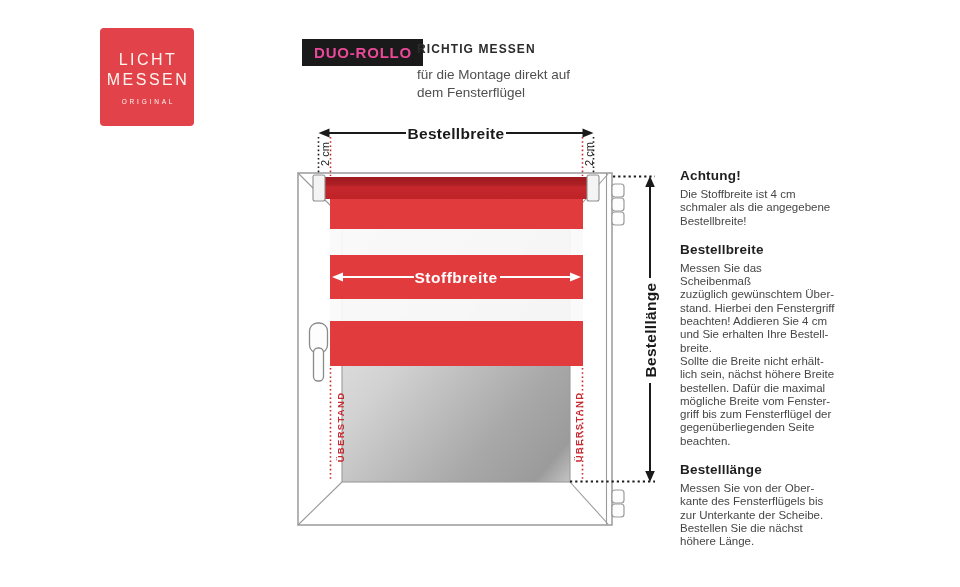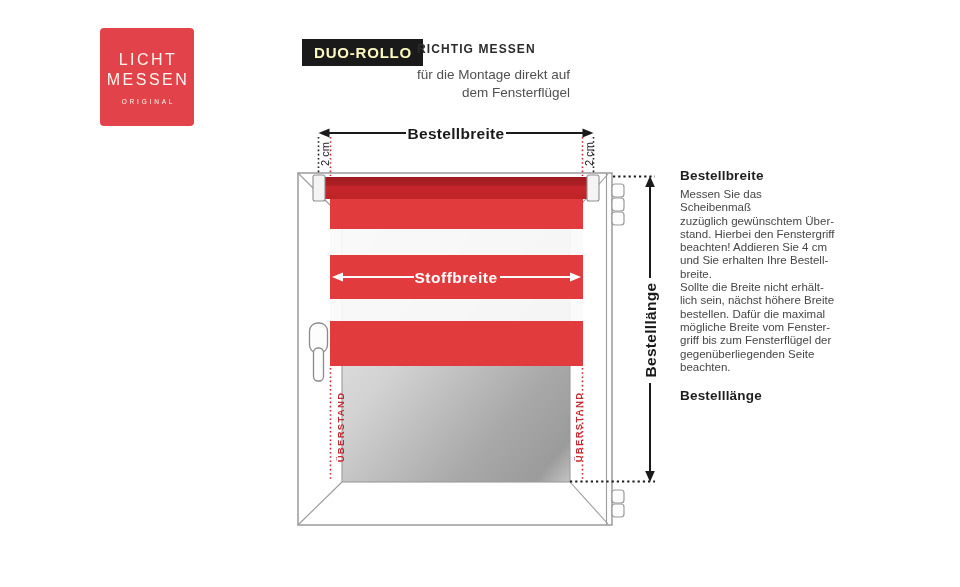--- a/index.html
+++ b/index.html
@@ -11,26 +11,26 @@
   body{width:960px;height:587px;background:#fff;position:relative;overflow:hidden;
        font-family:"Liberation Sans",sans-serif;}
   .canvas{position:absolute;inset:0;}
 
   .logo{position:absolute;left:100px;top:28px;width:94px;height:98px;background:var(--accent_red);
         border-radius:4px;display:flex;flex-direction:column;align-items:center;justify-content:center;
         color:#FDF6EE;}
   .logo-line{font-size:16px;font-weight:400;letter-spacing:2.5px;line-height:20px;padding-left:2px;}
   .logo-sub{font-size:6.5px;letter-spacing:2.8px;margin-top:8px;font-weight:400;padding-left:3px;}
 
-  .badge{position:absolute;left:302px;top:39px;background:var(--badge_black);color:#fef9c3;
+  .badge{position:absolute;left:302px;top:39px;background:var(--badge_black);color:#ec4899;
          font-size:15px;font-weight:700;letter-spacing:.8px;padding:5px 11px 5px 12px;}
   .title{position:absolute;left:417px;top:42px;margin:0;font-size:12px;font-weight:700;
          letter-spacing:1.1px;color:var(--text_dark);}
   .subtitle{position:absolute;left:417px;top:66px;margin:0;font-size:13.5px;line-height:18px;
-            color:#4F4F4F;white-space:pre-line;text-align:right;}
+            color:#4F4F4F;white-space:pre-line;}
 
   .diagram{position:absolute;left:280px;top:115px;}
 
   .instructions{position:absolute;left:680px;top:168px;width:155px;}
   .instructions section{margin-bottom:14px;}
   .instructions h3{margin:0 0 5px 0;font-size:13.5px;font-weight:700;color:#1E1E1E;letter-spacing:.2px;}
   .instructions p{margin:0;font-size:11.5px;line-height:13.3px;color:var(--text_body);white-space:pre-line;}
 
   
   .frame-line{fill:#fff;stroke:var(--line_gray);stroke-width:1.5;}
@@ -141,33 +141,44 @@
     <line class="dot-black-h" x1="570" y1="481.5" x2="655" y2="481.5"></line>
     <line class="meas-line" x1="650" y1="186" x2="650" y2="278"></line>
     <line class="meas-line" x1="650" y1="383" x2="650" y2="472"></line>
     <polygon class="meas-head" points="650,176 645.2,187 654.8,187"></polygon>
     <polygon class="meas-head" points="650,482 645.2,471 654.8,471"></polygon>
     <text class="meas-text" transform="rotate(-90 650 330)" x="650" y="330" text-anchor="middle" dominant-baseline="central">Bestelllänge</text>
   </svg>
 
   <aside class="instructions">
     <section>
+      <h3>Achtung!</h3>
+      <p>Die Stoffbreite ist 4 cm
+schmaler als die angegebene
+Bestellbreite!</p>
+    </section>
+    <section>
       <h3>Bestellbreite</h3>
       <p>Messen Sie das Scheibenmaß
 zuzüglich gewünschtem Über-
 stand. Hierbei den Fenstergriff
 beachten! Addieren Sie 4 cm
 und Sie erhalten Ihre Bestell-
 breite.
 Sollte die Breite nicht erhält-
 lich sein, nächst höhere Breite
 bestellen. Dafür die maximal
 mögliche Breite vom Fenster-
 griff bis zum Fensterflügel der
 gegenüberliegenden Seite
 beachten.</p>
     </section>
     <section>
       <h3>Bestelllänge</h3>
+      <p>Messen Sie von der Ober-
+kante des Fensterflügels bis
+zur Unterkante der Scheibe.
+Bestellen Sie die nächst
+höhere Länge.</p>
     </section>
   </aside>
 
 </div>
 
 </body></html>

